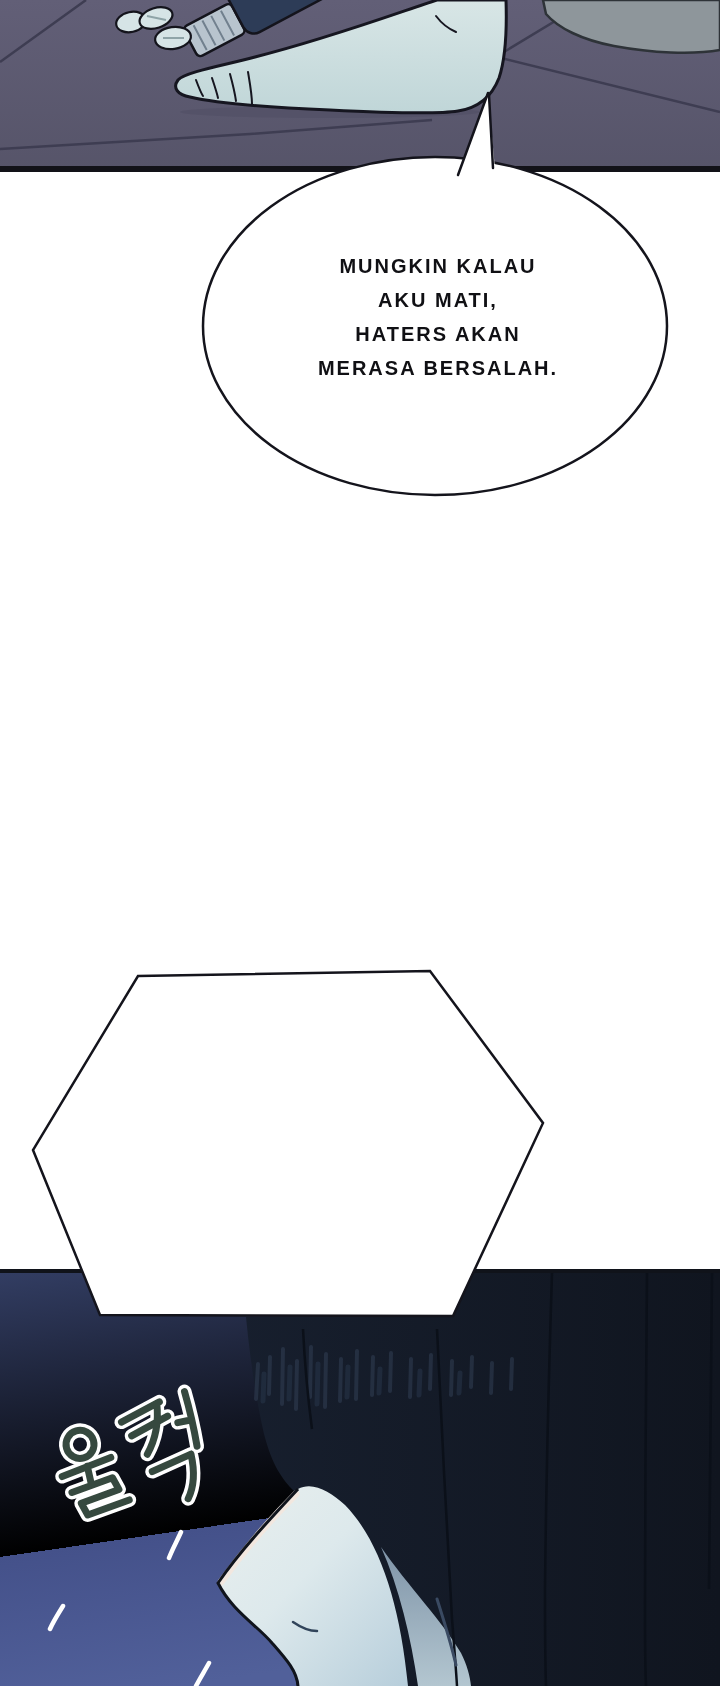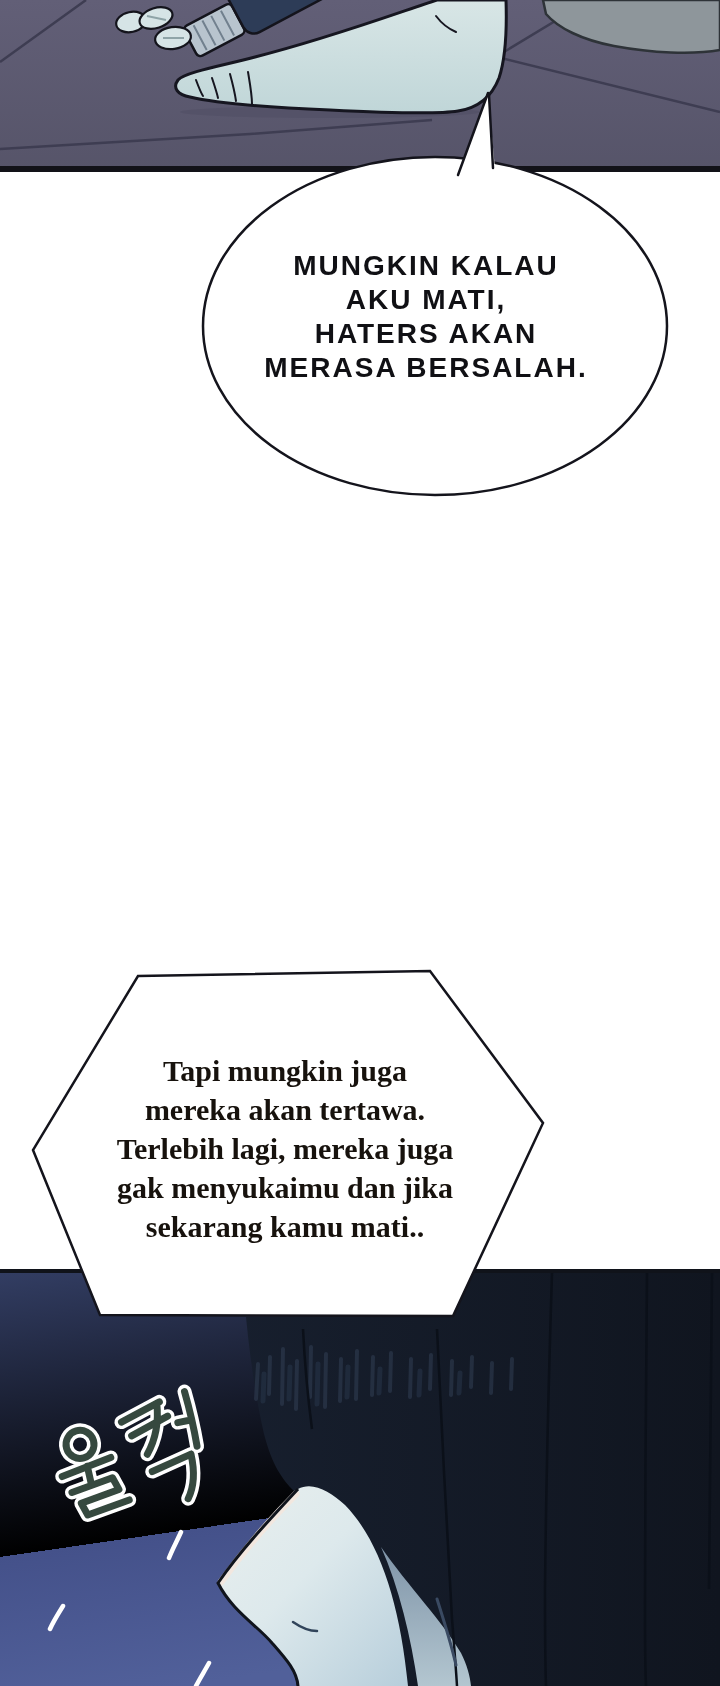--- a/index.html
+++ b/index.html
@@ -9,22 +9,22 @@
     --navy-top:#333e64; --navy-bottom:#51609a; --hair:#151c2a; --hair-hi:#334158;
     --face-light:#f2e7de; --face-skin:#dde9ec; --face-deep:#b7cedb; --neck:#8ea3b4;
     --sfx:#36493f; --sfx-outline:#ffffff; --ink:#101014;
   }
   html,body{margin:0;padding:0;background:#ffffff;}
   .page{position:relative;width:720px;height:1686px;background:#fff;overflow:hidden;
         font-family:"Liberation Sans",sans-serif;}
   .abs{position:absolute;}
   .panel{display:block;}
   .bubble-text{position:absolute;text-align:center;white-space:pre-line;color:var(--ink);z-index:6;}
-  .bubble-text.caps{left:206px;top:249px;width:440px;font-family:"Liberation Sans",sans-serif;
-        font-weight:bold;font-size:28px;line-height:34px;letter-spacing:2px;}
+  .bubble-text.caps{left:218px;top:249px;width:440px;font-family:"Liberation Sans",sans-serif;
+        font-weight:bold;font-size:20px;line-height:34px;letter-spacing:2px;}
   .bubble-text.serif{left:60px;top:1051px;width:450px;font-family:"Liberation Serif","DejaVu Serif",serif;
         font-weight:bold;font-size:30px;line-height:39px;color:#17120d;}
   .sr-only{position:absolute;width:1px;height:1px;overflow:hidden;clip:rect(0 0 0 0);white-space:nowrap;}
   svg{display:block;}
 </style>
 </head>
 <body>
 
 <div class="page">
 
@@ -84,25 +84,20 @@
     <path d="M293,8 L263,90 M294,10 L298,83" stroke="var(--outline)" stroke-width="2.5" fill="none" stroke-linecap="round"></path>
   </svg>
   <div class="bubble-text caps">MUNGKIN KALAU
 AKU MATI,
 HATERS AKAN
 MERASA BERSALAH.</div>
 
   <svg class="abs" style="left:25px;top:963px;z-index:5" width="525" height="362" viewBox="0 0 525 362">
     <polygon points="113,13 405,8 518,160 428,353 75,352 8,187" fill="var(--bubble-fill)" stroke="var(--outline)" stroke-width="2.5"></polygon>
   </svg>
-  <div class="bubble-text serif">Tapi mungkin juga
-mereka akan tertawa.
-Terlebih lagi, mereka juga
-gak menyukaimu dan jika
-sekarang kamu mati..</div>
 
   <svg class="abs panel" style="left:0;top:1269px;z-index:1" width="720" height="417" viewBox="0 0 720 417">
     <defs>
       <linearGradient id="bgG" x1="0" y1="0" x2="0.25" y2="1">
         <stop offset="0" stop-color="#333e64"></stop>
           <stop offset="0.65" stop-color="#44518а"></stop>
         <stop offset="0.65" stop-color="#44518a"></stop>
           <stop offset="1" stop-color="#51609a"></stop>
       </linearGradient>
       <linearGradient id="faceG" x1="0" y1="0" x2="1" y2="1">

